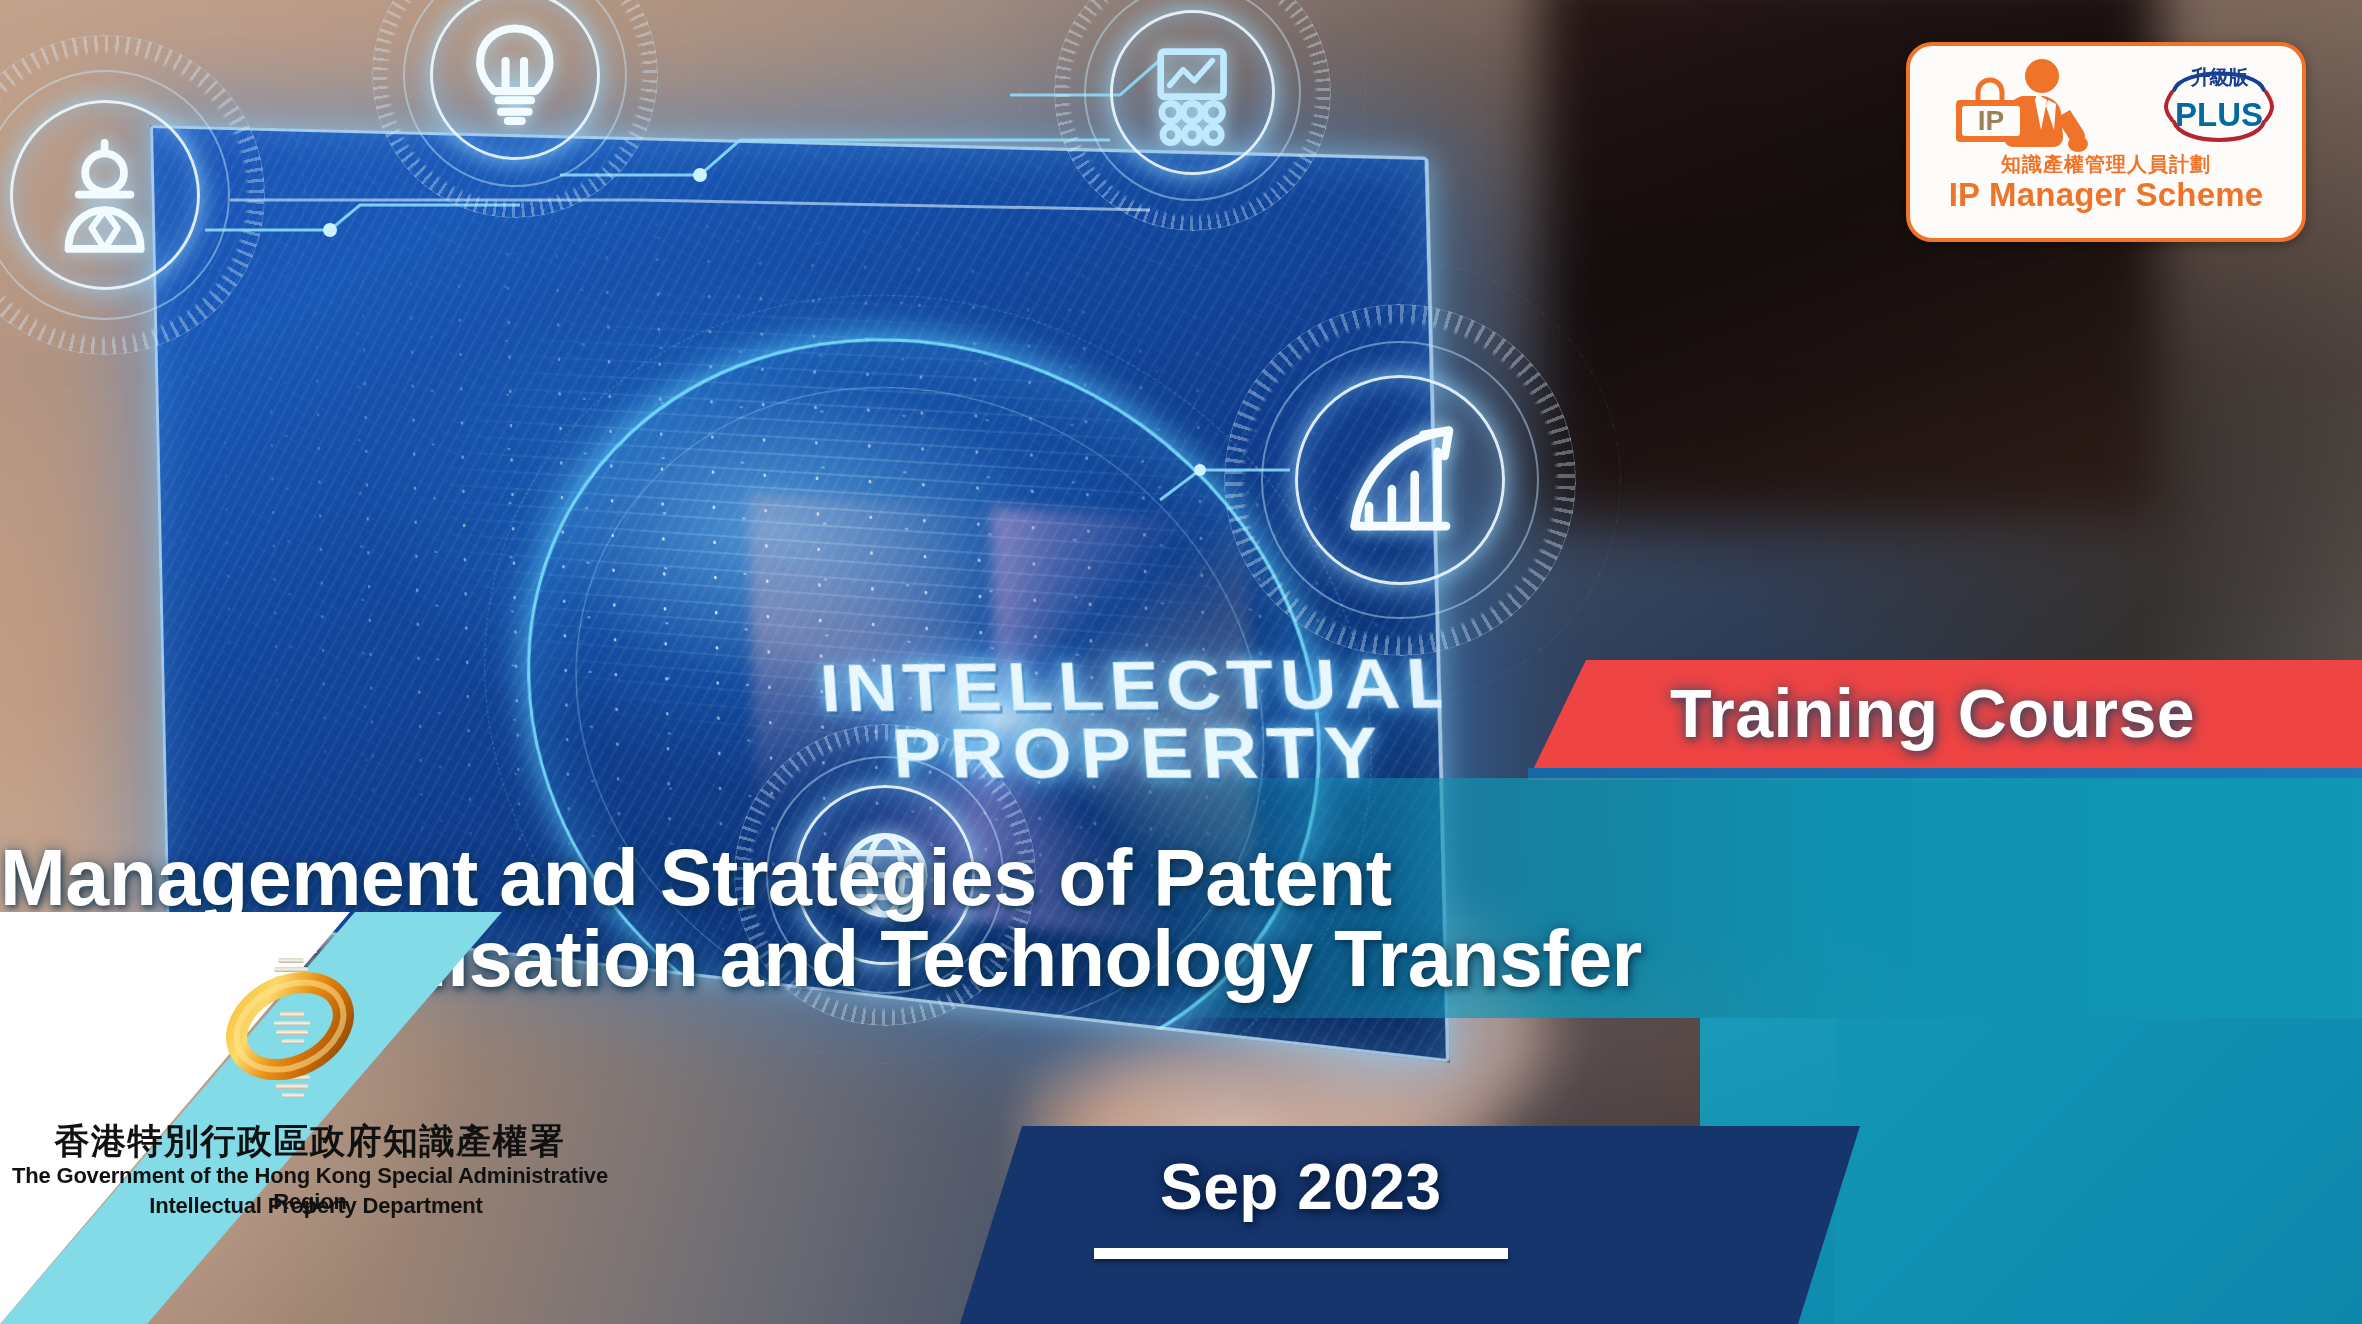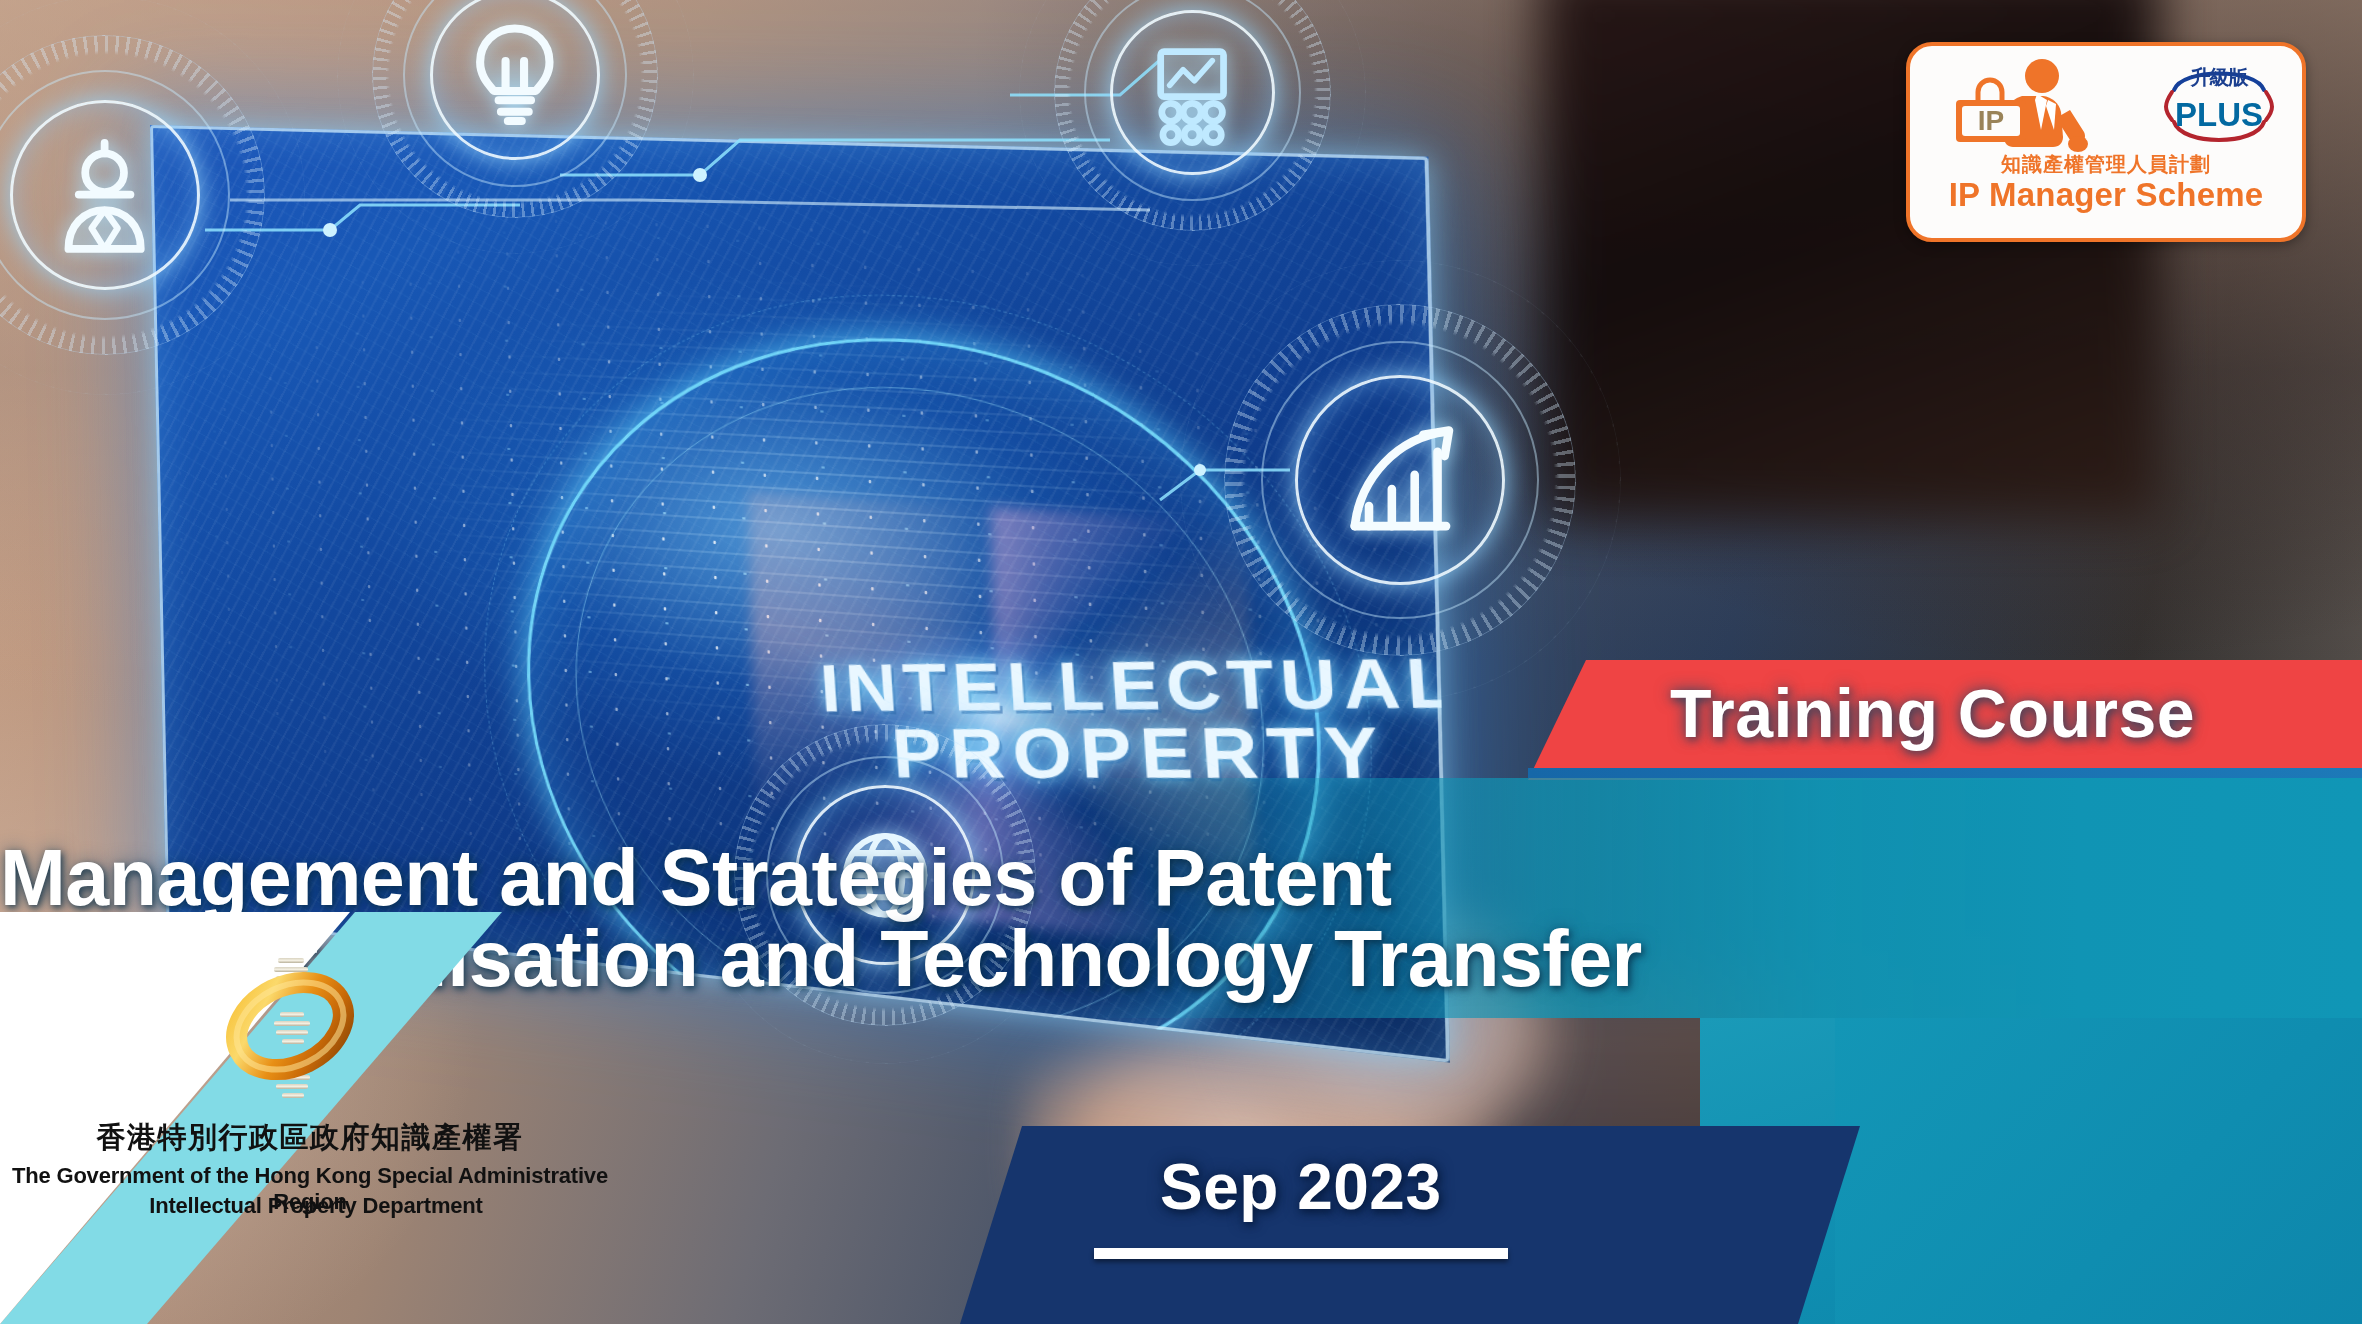--- a/index.html
+++ b/index.html
@@ -254,21 +254,21 @@
   }
   .panel-white{
     position:absolute;left:0;top:912px;width:700px;height:412px;
     background:#ffffff;
     clip-path:polygon(0 0, 350px 0, 0 412px);
   }
   .ipd-logo{position:absolute;left:200px;top:948px;width:180px;height:170px;}
   .ipd-logo svg{width:100%;height:100%;}
   .ipd-cn{
     position:absolute;left:0;top:1118px;width:620px;text-align:center;
-    font-size:29px;font-weight:bold;color:#111;letter-spacing:1.5px;
+    font-size:35px;font-weight:bold;color:#111;letter-spacing:1.5px;
     font-family:"DejaVu Sans", sans-serif;
   }
   .ipd-en1{
     position:absolute;left:0;top:1163px;width:620px;text-align:center;
     font-size:22px;font-weight:bold;color:#111;letter-spacing:-.2px;
     font-family:Liberation Sans, sans-serif;
   }
   .ipd-en2{
     position:absolute;left:0;top:1193px;width:620px;text-align:center;
     font-size:22px;font-weight:bold;color:#111;letter-spacing:-.2px;

